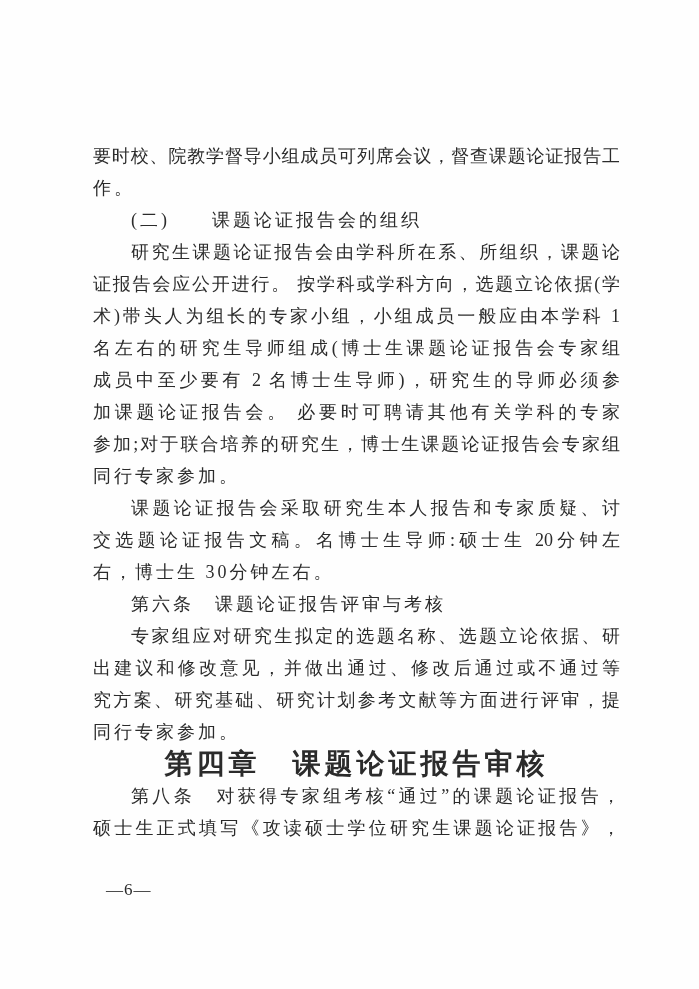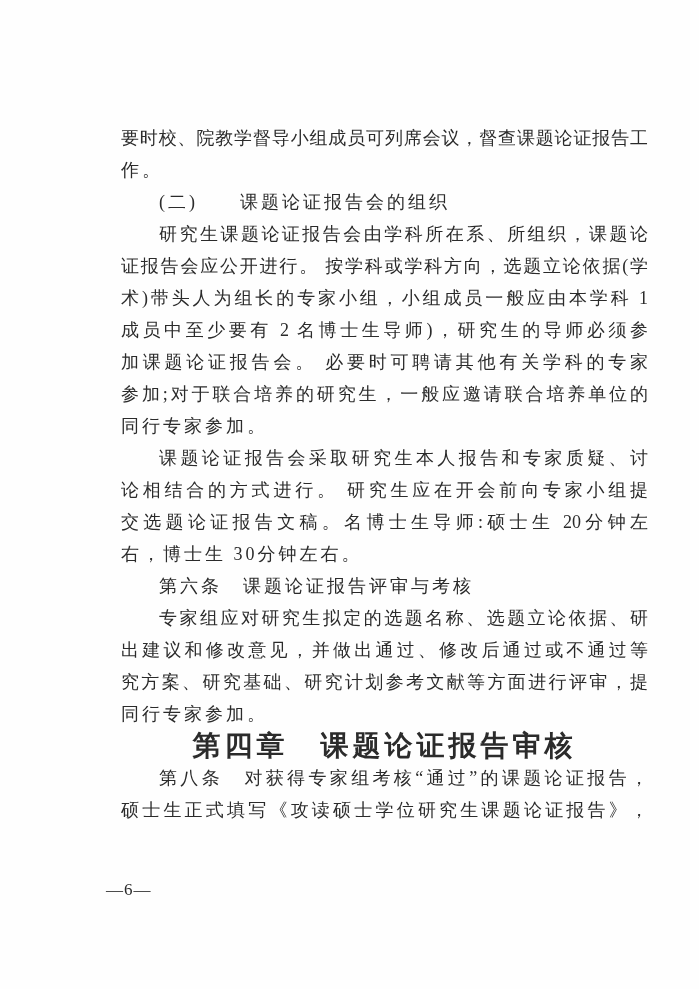--- a/index.html
+++ b/index.html
@@ -12,23 +12,22 @@
     width: 699px;
     height: 989px;
     background: #fefefe;
     overflow: hidden;
     font-family: "Liberation Serif", "DejaVu Serif", serif;
     color: #2b2b2b;
   }
   .text-block {
     position: absolute;
     left: 93px;
-    top: 122px;
+    top: 140px;
     width: 527px;
-    margin-left: 28px;
   }
   .line {
     height: 32px;
     line-height: 32px;
     font-size: 18px;
     color: #2b2b2b;
     white-space: pre-wrap;
   }
   
   .fill {
@@ -67,26 +66,26 @@
 <body>
 
 <div class="page">
   <div class="text-block">
     <div class="line fill">要时校、院教学督导小组成员可列席会议，督查课题论证报告工</div>
     <div class="line end">作。</div>
     <div class="line end ind">(二)　　课题论证报告会的组织</div>
     <div class="line fill ind">研究生课题论证报告会由学科所在系、所组织，课题论</div>
     <div class="line fill">证报告会应公开进行。 按学科或学科方向，选题立论依据(学</div>
     <div class="line fill">术)带头人为组长的专家小组，小组成员一般应由本学科 1</div>
+    <div class="line fill">名左右的研究生导师组成(博士生课题论证报告会专家组</div>
     <div class="line fill">成员中至少要有 2 名博士生导师)，研究生的导师必须参</div>
     <div class="line fill">加课题论证报告会。 必要时可聘请其他有关学科的专家</div>
-    <div class="line fill">参加;对于联合培养的研究生，一般应邀请联合培养单位的</div>
+    <div class="line fill">参加;对于联合培养的研究生，博士生课题论证报告会专家组</div>
     <div class="line end">同行专家参加。</div>
     <div class="line fill ind">课题论证报告会采取研究生本人报告和专家质疑、讨</div>
-    <div class="line fill">论相结合的方式进行。 研究生应在开会前向专家小组提</div>
     <div class="line fill">交选题论证报告文稿。名博士生导师:硕士生 20分钟左</div>
     <div class="line end">右，博士生 30分钟左右。</div>
     <div class="line end ind">第六条　课题论证报告评审与考核</div>
     <div class="line fill ind">专家组应对研究生拟定的选题名称、选题立论依据、研</div>
     <div class="line fill">出建议和修改意见，并做出通过、修改后通过或不通过等</div>
     <div class="line fill">究方案、研究基础、研究计划参考文献等方面进行评审，提</div>
     <div class="line end">同行专家参加。</div>
     <div class="line center">第四章　课题论证报告审核</div>
     <div class="line fill ind">第八条　对获得专家组考核“通过”的课题论证报告，</div>
     <div class="line fill">硕士生正式填写《攻读硕士学位研究生课题论证报告》，</div>

